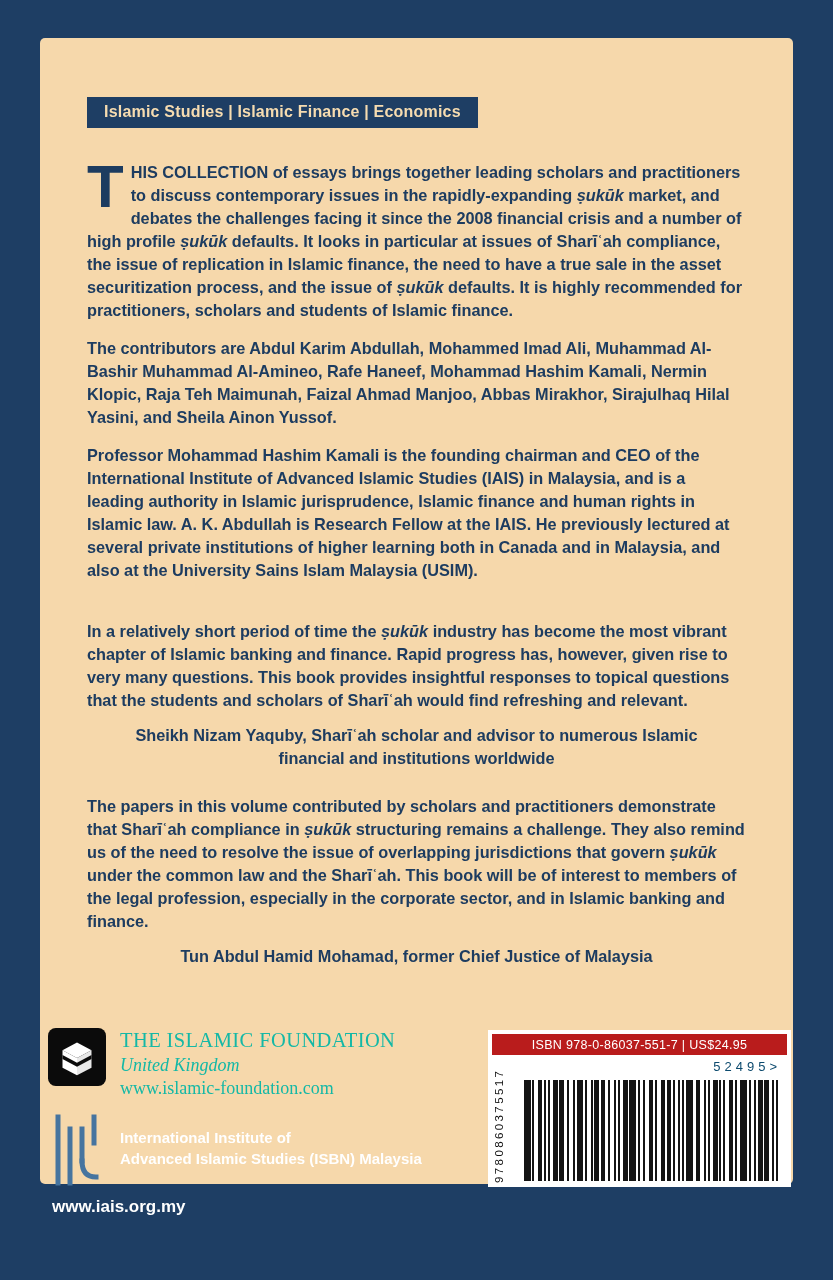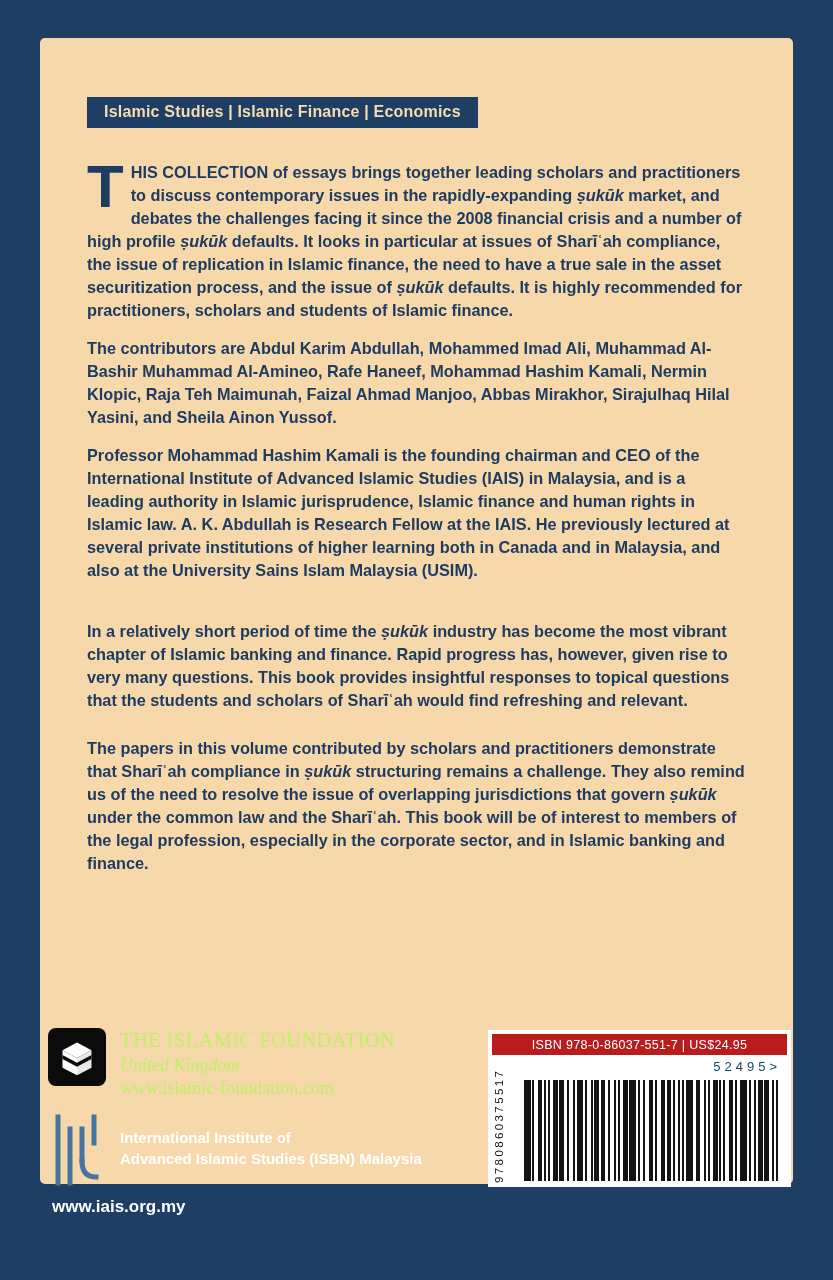--- a/index.html
+++ b/index.html
@@ -54,21 +54,21 @@
     display:flex;
     justify-content:space-between;
     align-items:flex-start;
   }
   .pub-col { margin-left:8px; padding-top:6px; }
   .pub-row { display:flex; align-items:flex-start; }
   .kaaba-logo { width:58px; height:58px; flex:none; }
   .if-text {
     margin-left:14px;
     font-family:"Liberation Serif", serif;
-    color:#bef264;
+    color:#14b8a6;
   }
   .if-name { font-size:20.5px; letter-spacing:0.4px; line-height:1.2; }
   .if-sub  { font-size:18px; margin-top:2px;font-style:italic; }
   .if-url  { font-size:18px; margin-top:2px; }
   .iais-row { margin-top:14px; }
   .iais-logo { width:54px; height:74px; flex:none; margin-left:2px; }
   .iais-text {
     margin-left:16px; margin-top:14px;
     color:#ffffff; font-weight:bold;
     font-size:15px; line-height:1.4;
@@ -119,22 +119,24 @@
     </div>
 
     <div class="content">
       <p class="para"><span class="dropcap">T</span><span><span>HIS COLLECTION of essays brings together leading scholars and practitioners to discuss contemporary issues in the rapidly-expanding </span><i>ṣukūk</i><span> market, and debates the challenges facing it since the 2008 financial crisis and a number of high profile </span><i>ṣukūk</i><span> defaults. It looks in particular at issues of Sharīʿah compliance, the issue of replication in Islamic finance, the need to have a true sale in the asset securitization process, and the issue of </span><i>ṣukūk</i><span> defaults. It is highly recommended for practitioners, scholars and students of Islamic finance.</span></span></p>
 
       <p class="para"><span>The contributors are Abdul Karim Abdullah, Mohammed Imad Ali, Muhammad Al-Bashir Muhammad Al-Amineo, Rafe Haneef, Mohammad Hashim Kamali, Nermin Klopic, Raja Teh Maimunah, Faizal Ahmad Manjoo, Abbas Mirakhor, Sirajulhaq Hilal Yasini, and Sheila Ainon Yussof.</span></p>
 
       <p class="para"><span>Professor Mohammad Hashim Kamali is the founding chairman and CEO of the International Institute of Advanced Islamic Studies (IAIS) in Malaysia, and is a leading authority in Islamic jurisprudence, Islamic finance and human rights in Islamic law. A. K. Abdullah is Research Fellow at the IAIS. He previously lectured at several private institutions of higher learning both in Canada and in Malaysia, and also at the University Sains Islam Malaysia (USIM).</span></p>
 
       <p class="para q1"><span>In a relatively short period of time the </span><i>ṣukūk</i><span> industry has become the most vibrant chapter of Islamic banking and finance.  Rapid progress has, however, given rise to very many questions.  This book provides insightful responses to topical questions that the students and scholars of Sharīʿah would find refreshing and relevant.</span></p>
+      <p class="attribution">Sheikh Nizam Yaquby, Sharīʿah scholar and advisor to numerous Islamic financial and institutions  worldwide</p>
 
       <p class="para q2"><span>The papers in this volume contributed by scholars and practitioners demonstrate that Sharīʿah compliance in </span><i>ṣukūk</i><span> structuring remains a challenge.  They also remind us of the need to resolve the issue of overlapping jurisdictions that govern </span><i>ṣukūk</i><span> under the common law and the Sharīʿah.  This book will be of interest to members of the legal profession, especially in the corporate sector, and in Islamic banking and finance.</span></p>
+      <p class="attribution">Tun Abdul Hamid Mohamad, former Chief Justice of Malaysia</p>
     </div>
 
   </div>
 
   <div class="footer">
 
     <div class="pub-col">
 
       <div class="pub-row">
         <div class="kaaba-logo">

